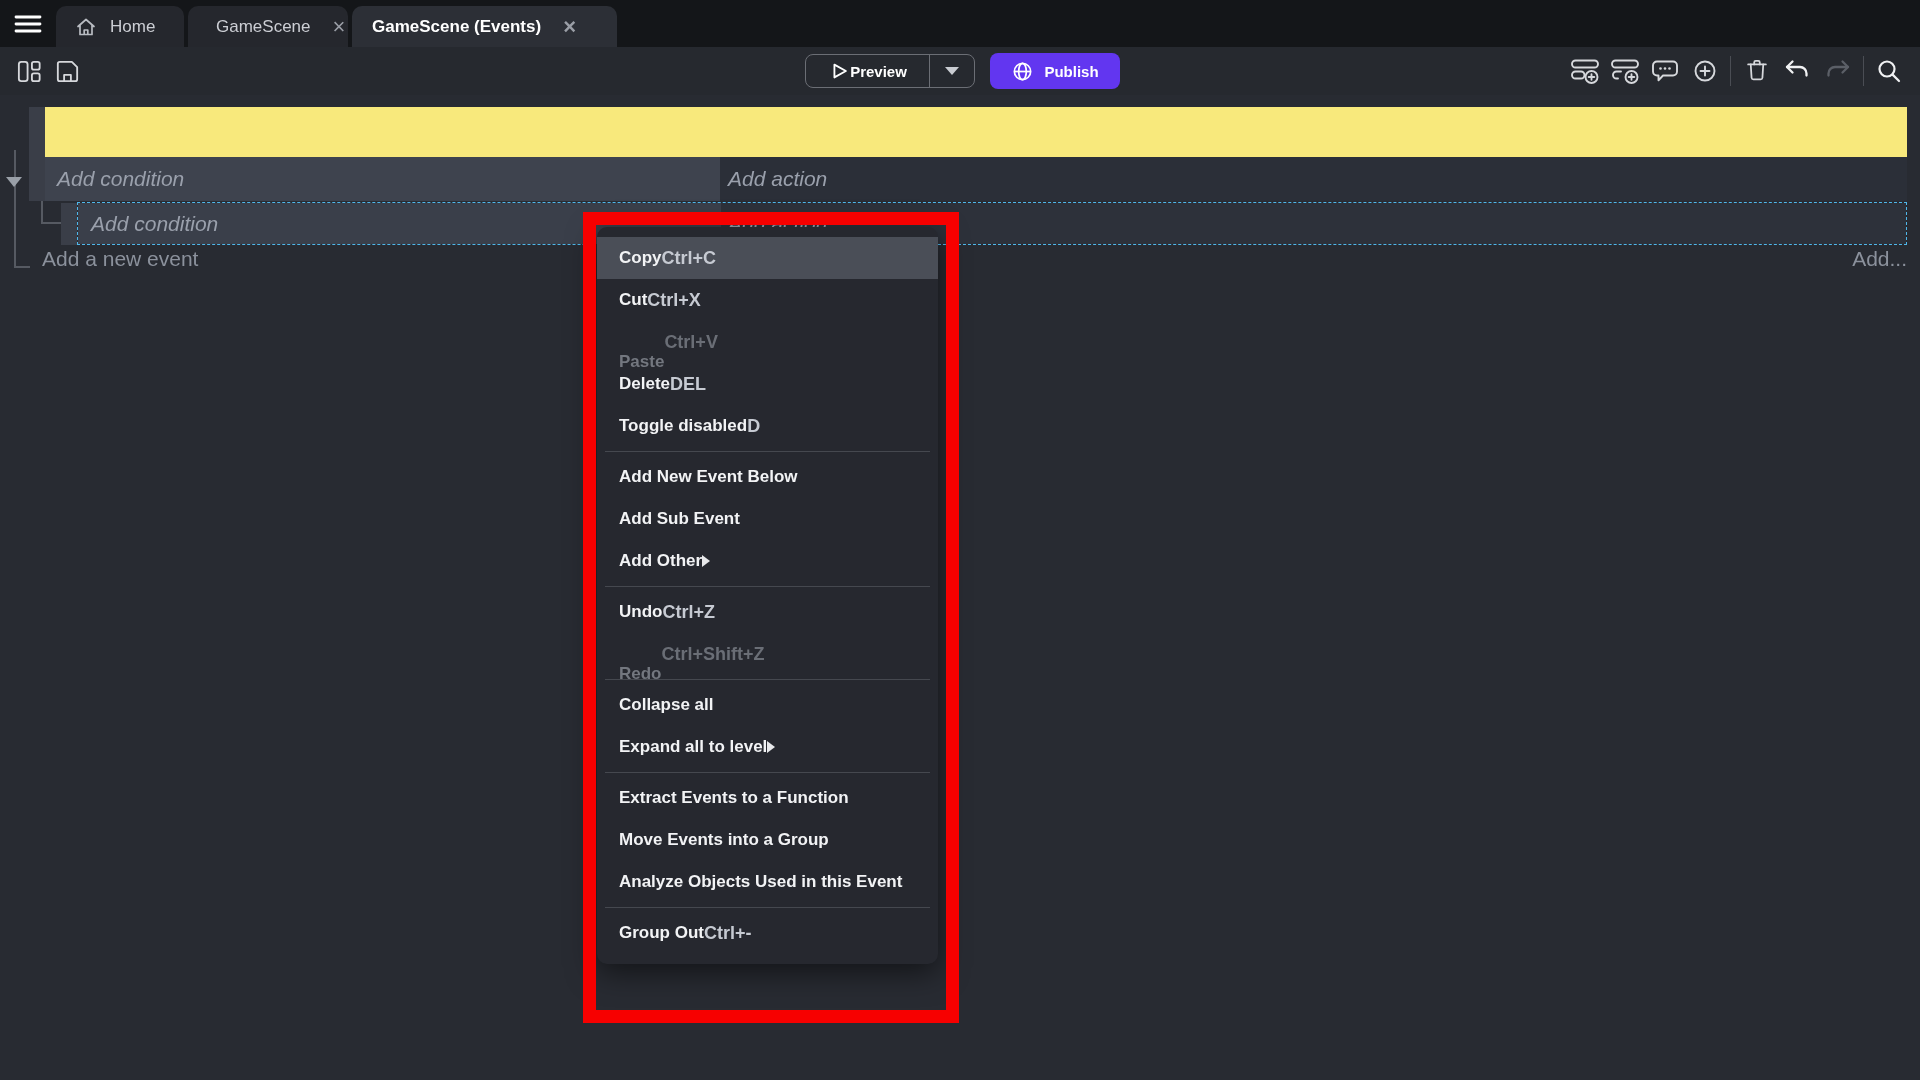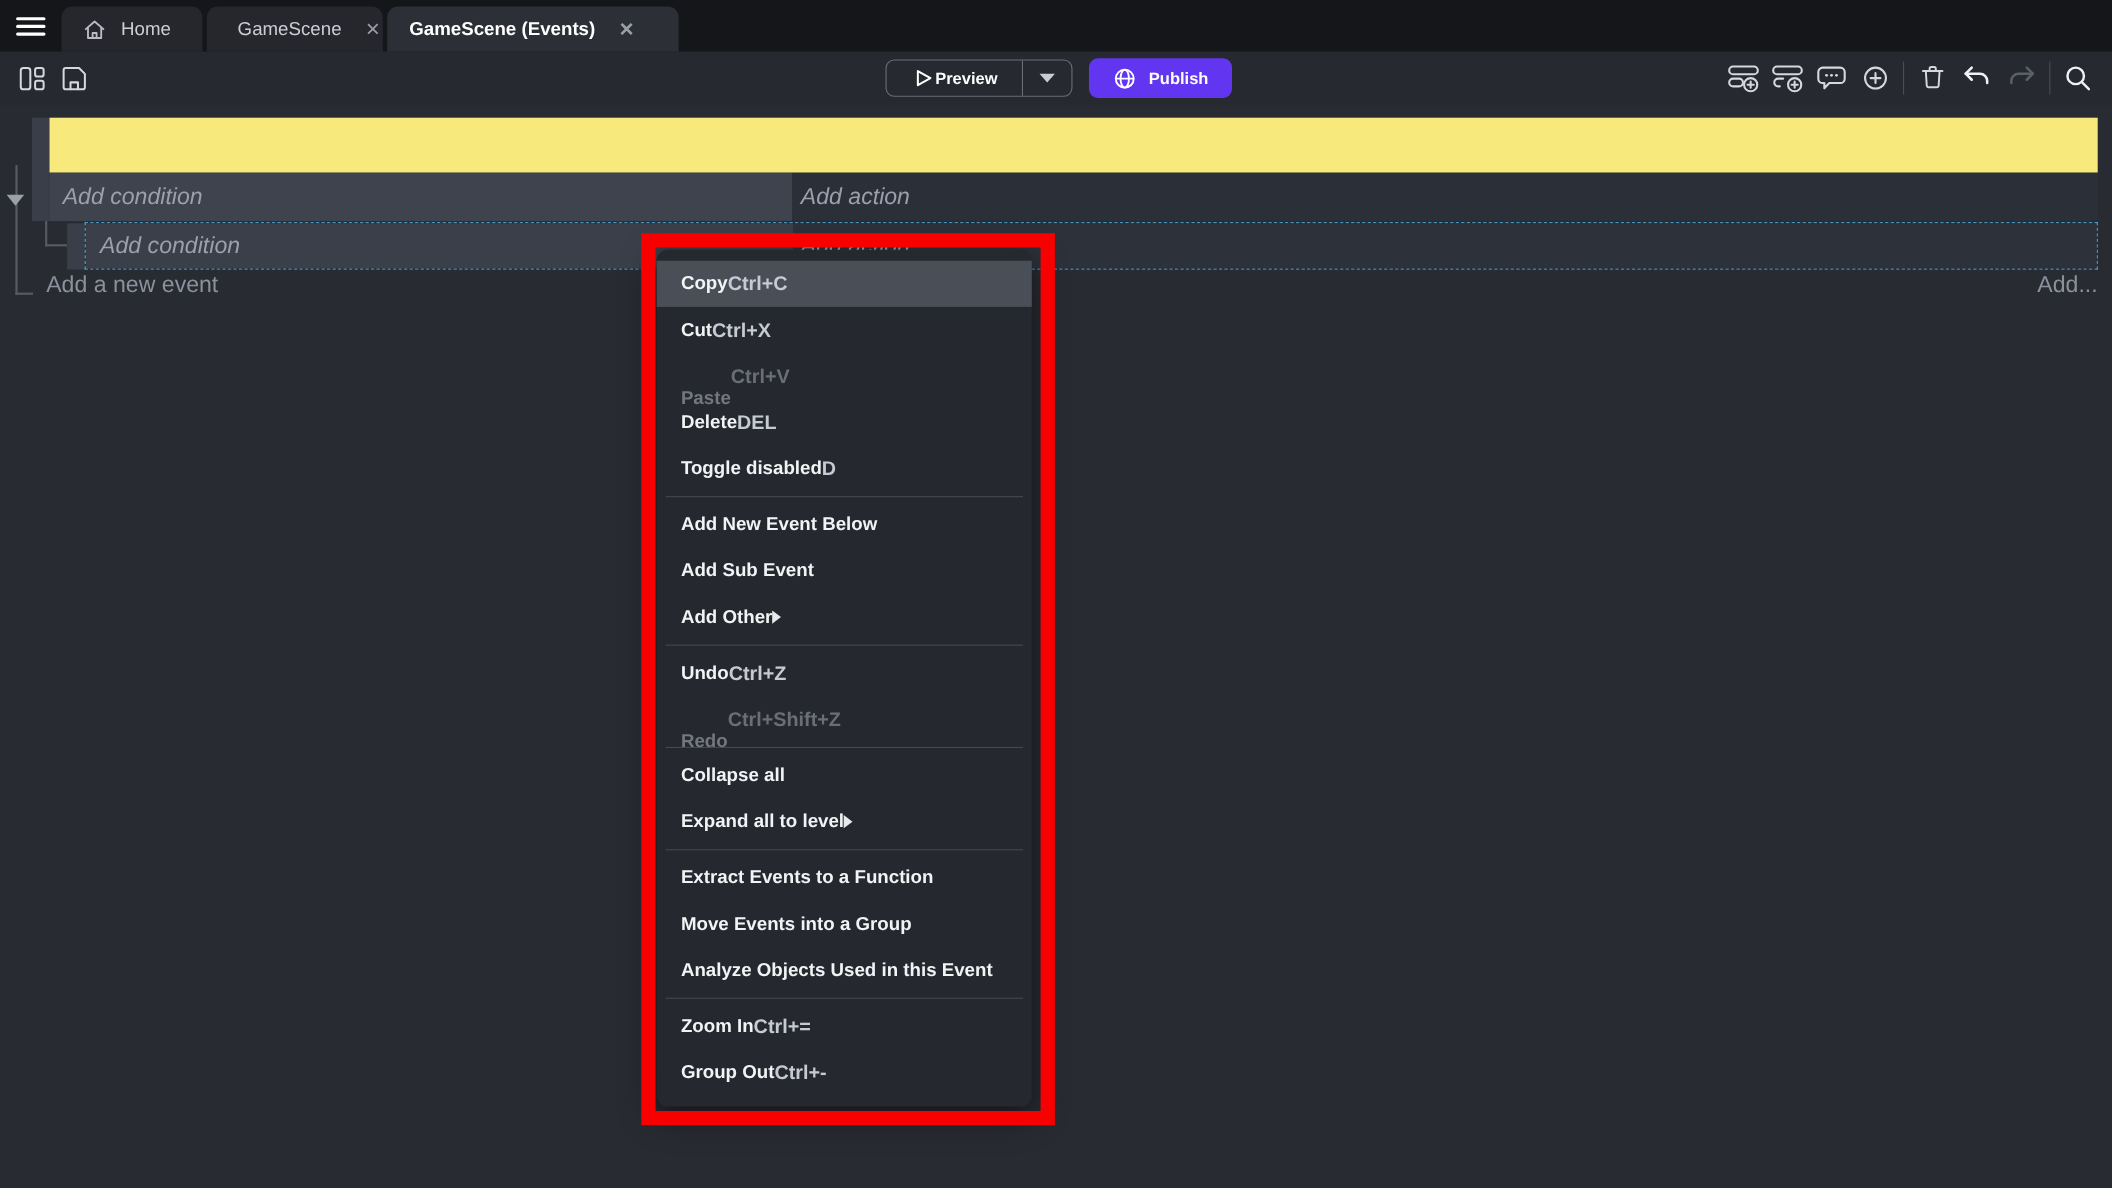--- a/index.html
+++ b/index.html
@@ -318,24 +318,20 @@
         <span class="mi-label">Extract Events to a Function</span>
       </div>
       <div class="menu-item">
         <span class="mi-label">Move Events into a Group</span>
       </div>
       <div class="menu-item">
         <span class="mi-label">Analyze Objects Used in this Event</span>
       </div>
       <div class="menu-separator"></div>
       <div class="menu-item">
-        <span class="mi-label">Zoom In</span>
-        <span class="mi-shortcut">Ctrl+=</span>
-      </div>
-      <div class="menu-item">
         <span class="mi-label">Group Out</span>
         <span class="mi-shortcut">Ctrl+-</span>
       </div>
     </div>
 
   <div class="annotation-rect" style="border-color: rgb(247, 0, 0);"></div>
 
 </div>
 
 </body></html>

